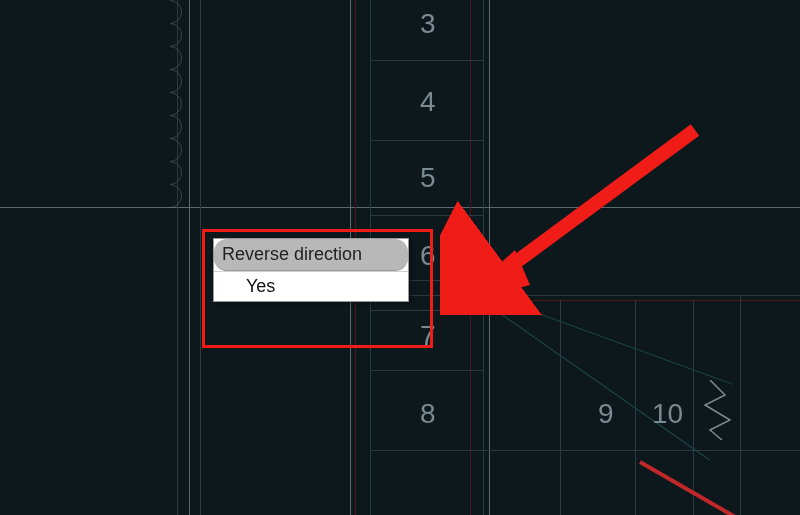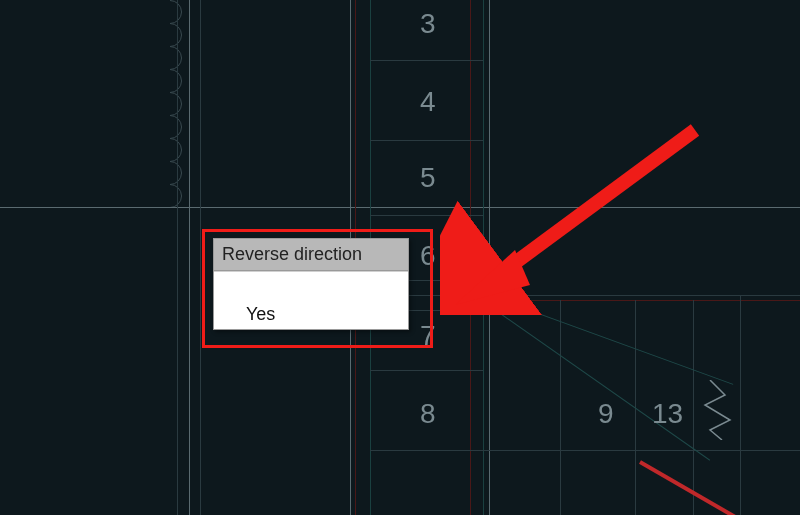--- a/index.html
+++ b/index.html
@@ -50,26 +50,26 @@
     .zig { position: absolute; left: 700px; top: 380px; width: 40px; height: 60px; }
     .zig svg { width: 100%; height: 100%; }
 
     
     .scallop { position: absolute; left: 155px; top: 0; width: 30px; height: 210px; }
     .scallop span { display: block; width: 24px; height: 24px; border: 1px solid #3a4a50; border-radius: 50%; margin-bottom: -1px; margin-left: 3px; background: #0d181d; clip-path: inset(0 0 0 50%); }
 
     
     .popup-box { position: absolute; left: 202px; top: 229px; width: 231px; height: 119px; border: 3px solid #ef1c18; }
     .popup { position: absolute; left: 213px; top: 238px; width: 196px; border: 1px solid #999; color: #111; font-size: 18px; background: #fff; box-shadow: 2px 2px 4px rgba(0,0,0,.4); }
-    .popup-title { background: #b8b8b8; padding: 5px 8px; border-bottom: 1px solid #999; color: #222; }
+    .popup-title { background: #b8b8b8; padding: 5px 8px; border-bottom: 1px solid #999; color: #222; border-radius: 13px; }
     .popup-row { display: flex; align-items: center; padding: 4px 6px; background: #fff; border-top: 1px solid #d0d0d0; }
     .popup-row:first-of-type { border-top: none; }
     .radio { width: 10px; height: 10px; border-radius: 50%; background: #000; margin-right: 10px; margin-left: 2px; visibility: hidden; }
     .radio.sel { visibility: visible; }
-    .popup-label { padding-left: 4px; margin-top: 28px; }
+    .popup-label { padding-left: 4px; }
 
     
     .arrow { position: absolute; left: 440px; top: 115px; width: 280px; height: 200px; pointer-events: none; }
     .arrow svg { width: 100%; height: 100%; }
   </style>
 </head>
 <body>
 
 <div class="canvas">
 
@@ -124,21 +124,21 @@
       </svg>
   </div>
 
   <div class="stair-num" style="left:420px; top:8px">3</div>
   <div class="stair-num" style="left:420px; top:86px">4</div>
   <div class="stair-num" style="left:420px; top:162px">5</div>
   <div class="stair-num" style="left:420px; top:240px">6</div>
   <div class="stair-num" style="left:420px; top:320px">7</div>
   <div class="stair-num" style="left:420px; top:398px">8</div>
   <div class="stair-num" style="left:598px; top:398px">9</div>
-  <div class="stair-num" style="left:652px; top:398px">13</div>
+  <div class="stair-num" style="left:652px; top:398px">10</div>
 
   <div class="popup-box"></div>
 
   <div class="popup">
     <div class="popup-title">Reverse direction</div>
     <div class="popup-row">
       <span class="radio"></span>
       <span class="popup-label">Yes</span>
     </div>
   </div>

